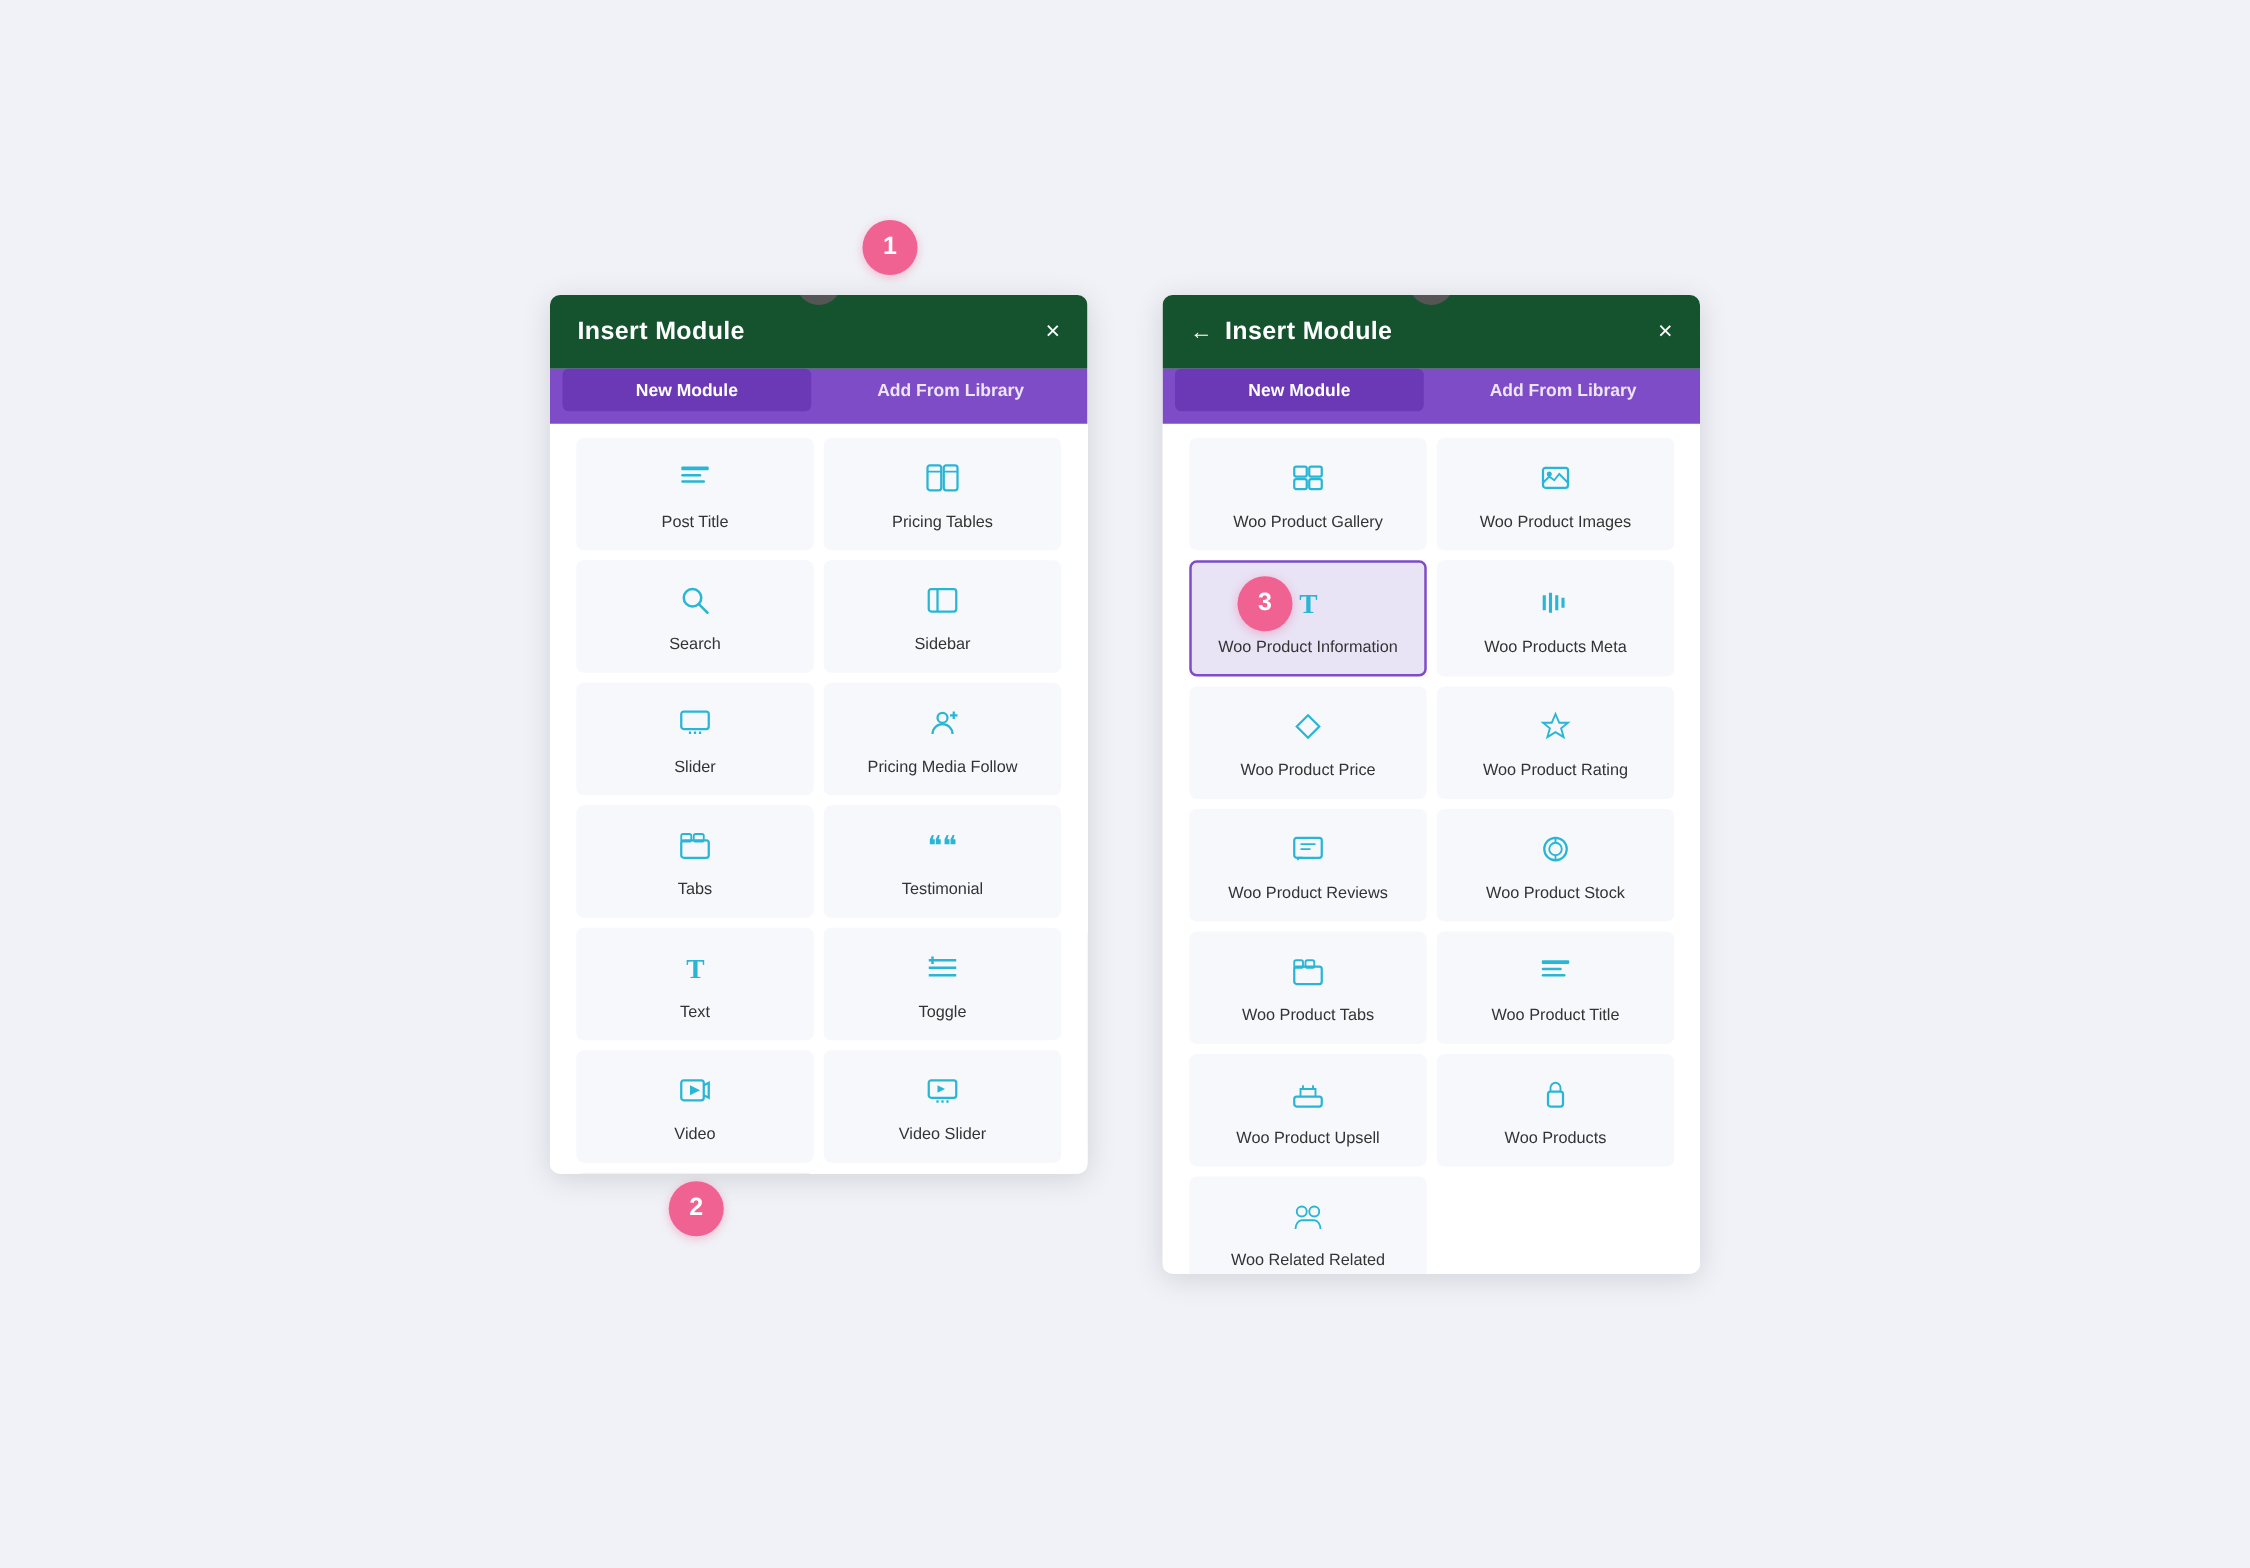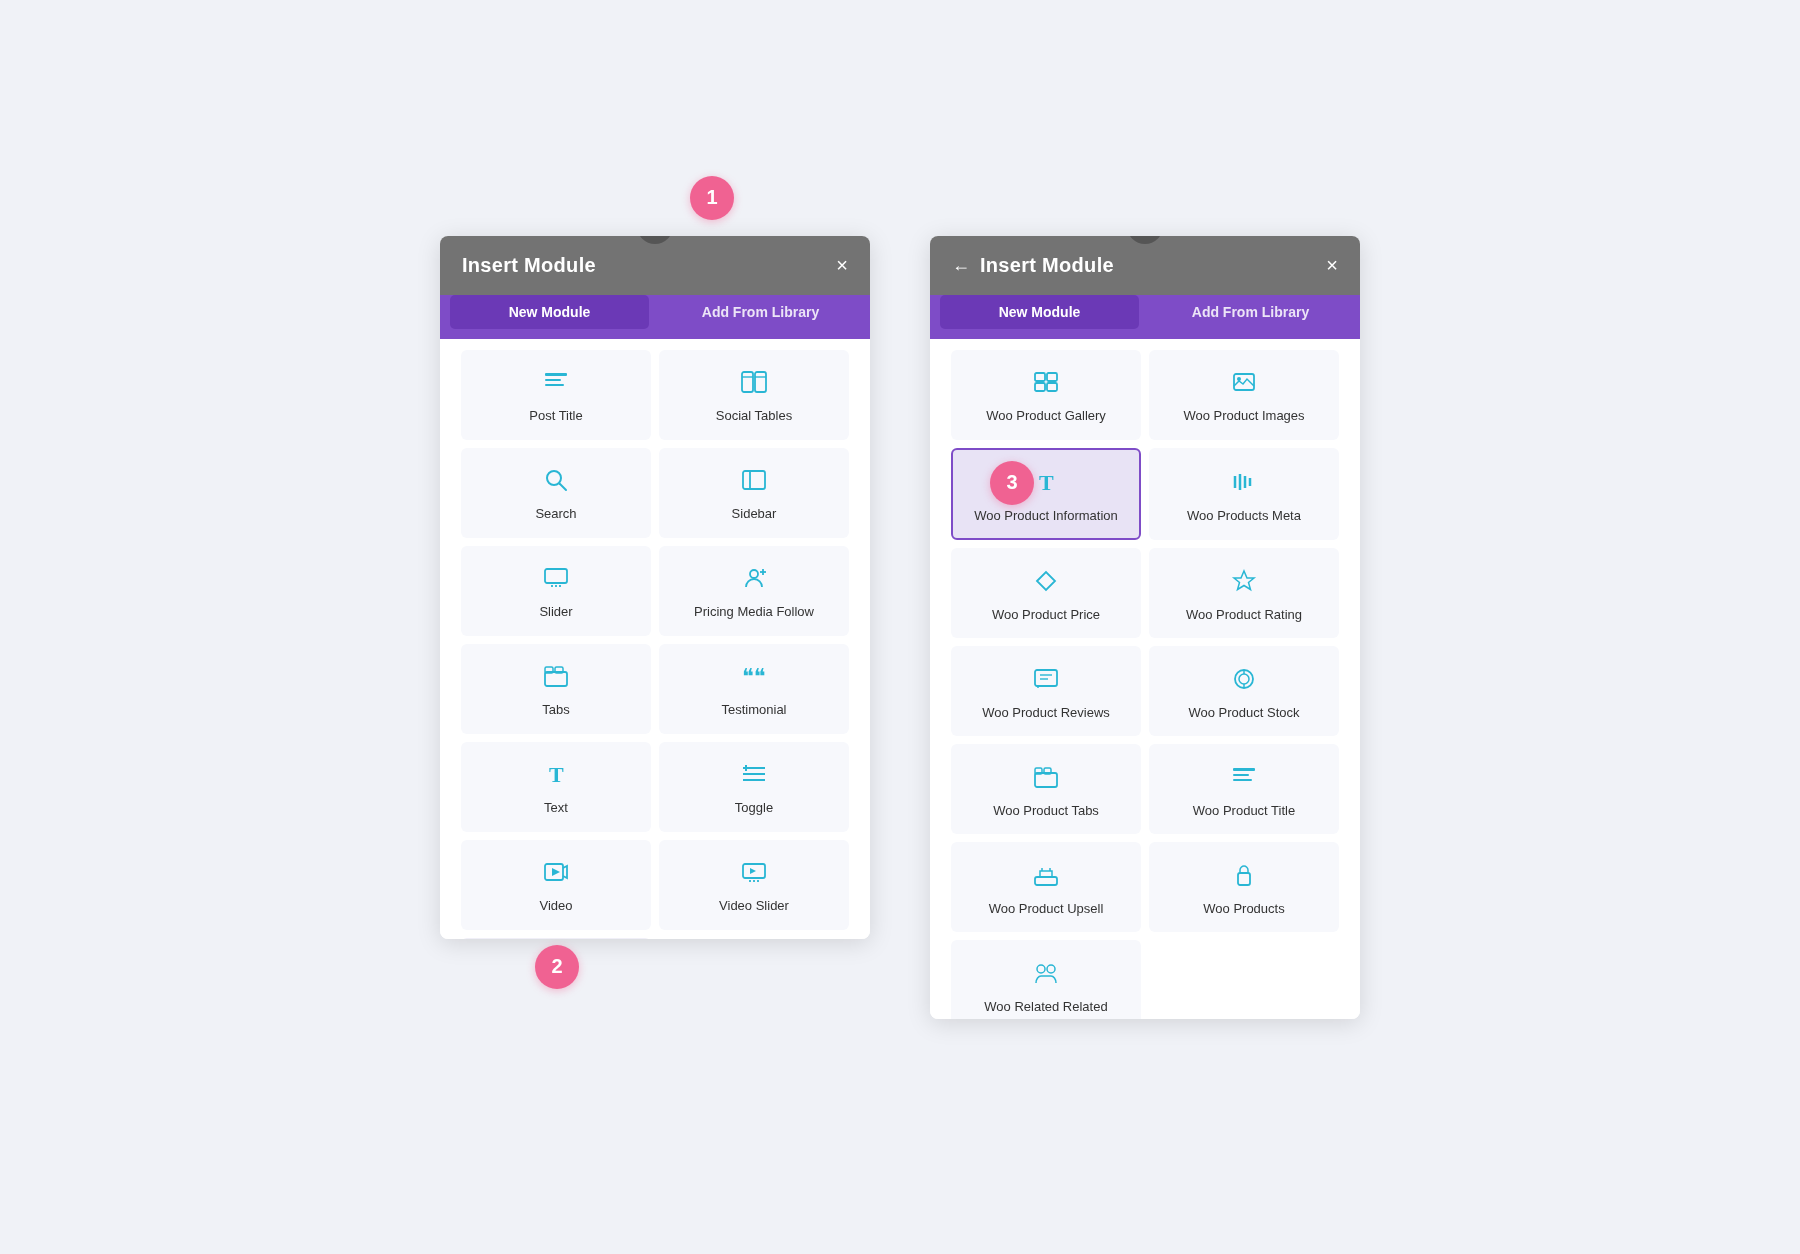--- a/index.html
+++ b/index.html
@@ -43,21 +43,21 @@
     .panel {
       background: #fff;
       border-radius: 8px;
       box-shadow: 0 4px 24px rgba(0,0,0,0.13);
       width: 430px;
       overflow: hidden;
       position: relative;
     }
 
     .panel-header {
-      background: #737373;
+      background: #14532d;
       padding: 18px 22px;
       display: flex;
       align-items: center;
       justify-content: space-between;
     }
     .panel-header-left {
       display: flex;
       align-items: center;
       gap: 10px;
     }
@@ -218,21 +218,21 @@
       </div>
       <div class="module-item">
         <div class="module-icon">
           <svg width="28" height="28" viewBox="0 0 28 28" fill="none">
               <rect x="2" y="4" width="11" height="20" rx="2" stroke="#29b6d4" stroke-width="1.8" fill="none"></rect>
               <rect x="15" y="4" width="11" height="20" rx="2" stroke="#29b6d4" stroke-width="1.8" fill="none"></rect>
               <line x1="2" y1="9" x2="13" y2="9" stroke="#29b6d4" stroke-width="1.4"></line>
               <line x1="15" y1="9" x2="26" y2="9" stroke="#29b6d4" stroke-width="1.4"></line>
             </svg>
         </div>
-        <span class="module-label">Social Tables</span>
+        <span class="module-label">Pricing Tables</span>
       </div>
       <div class="module-item">
         <div class="module-icon">
           <svg width="28" height="28" viewBox="0 0 28 28" fill="none">
               <circle cx="12" cy="12" r="7" stroke="#29b6d4" stroke-width="2" fill="none"></circle>
               <line x1="17.5" y1="17.5" x2="24" y2="24" stroke="#29b6d4" stroke-width="2" stroke-linecap="round"></line>
             </svg>
         </div>
         <span class="module-label">Search</span>
       </div>

